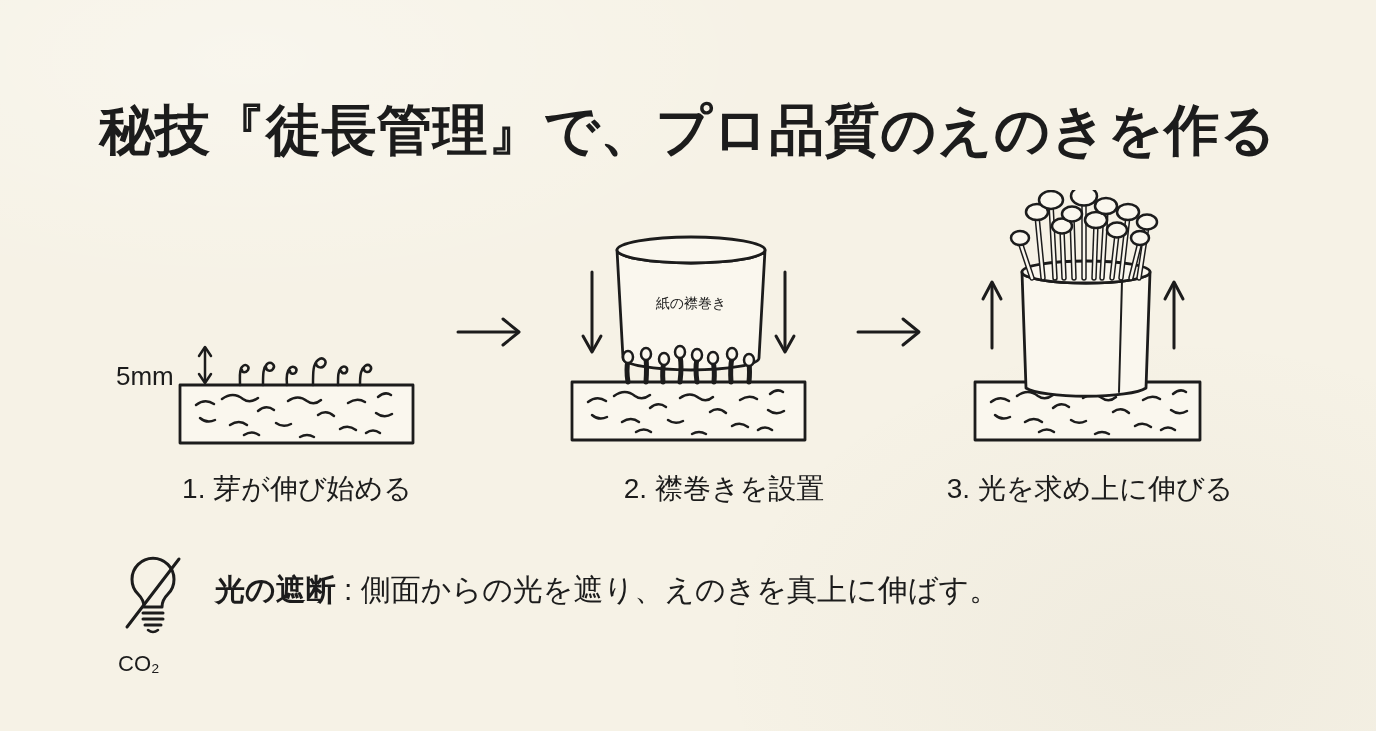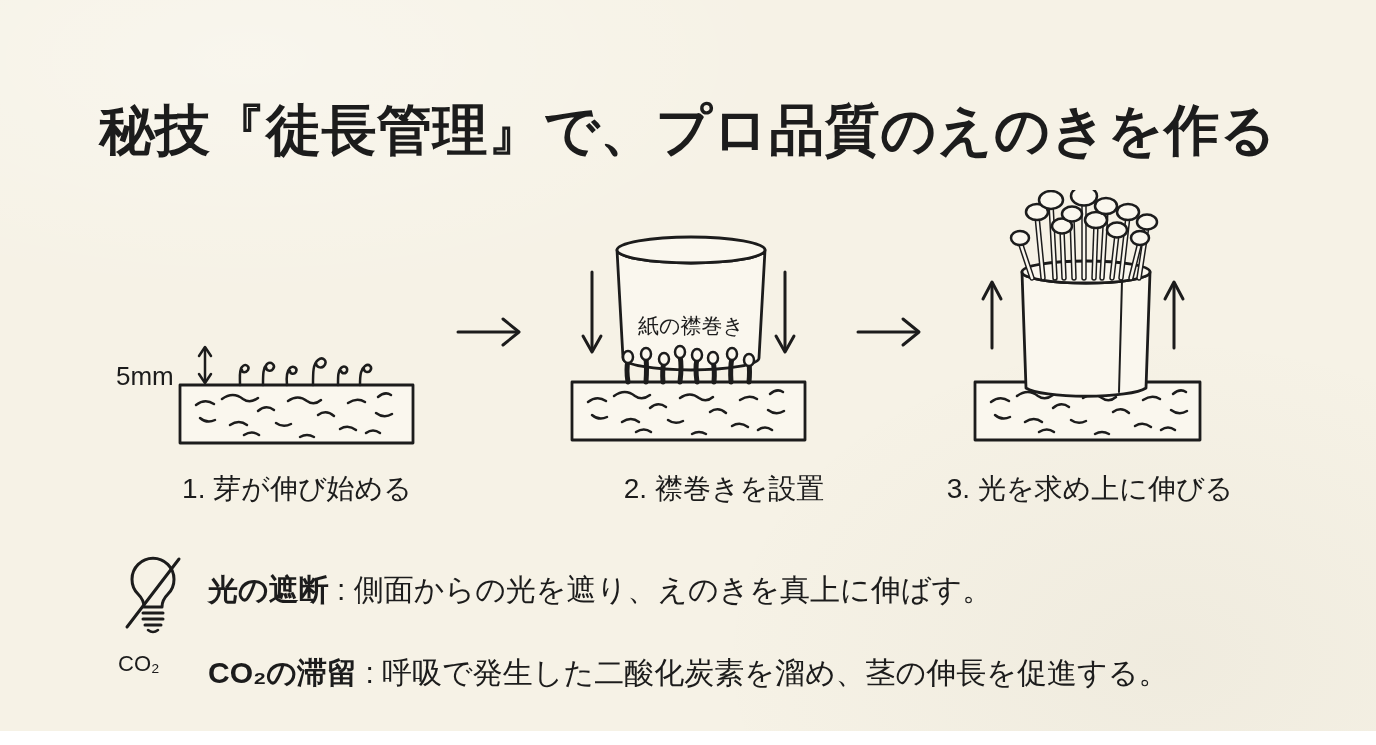--- a/index.html
+++ b/index.html
@@ -19,35 +19,35 @@
     text-align:center;
     font-family:"DejaVu Serif","Liberation Serif",serif;
     font-weight:700;
     font-size:55px;
     letter-spacing:0.5px;
     line-height:1.2;
   }
   .diagram-band{position:absolute;left:100px;top:190px;width:1160px;height:265px;}
   .overlay-label{position:absolute;white-space:nowrap;}
   .height-label{left:116px;top:361px;font-size:26px;font-weight:500;}
-  .collar-label{left:691px;top:312px;transform:translateX(-50%);font-size:21px;font-weight:500;}
+  .collar-label{left:691px;top:295px;transform:translateX(-50%);font-size:14px;font-weight:500;}
   .caption{
     position:absolute;top:470px;transform:translateX(-50%);
     font-size:28px;font-weight:400;white-space:nowrap;
   }
   .caption-1{left:297px;}
   .caption-2{left:690px;margin-left:34px;}
   .caption-3{left:1090px;}
   .note-icon-bulb{position:absolute;left:115px;top:551px;}
   .note-icon-co2{
     position:absolute;left:118px;top:651px;
     font-size:22px;font-weight:400;white-space:nowrap;
   }
   .note-text{
-    position:absolute;left:208px;
+    position:absolute;left:215px;
     font-size:30px;font-weight:400;white-space:nowrap;
   }
   .note-text-1{top:570px;}
   .note-text-2{top:653px;}
   .note-label{font-weight:700;}
   svg .ink{stroke:#1c1c1c;stroke-linecap:round;stroke-linejoin:round;fill:none;}
   svg .fill-paper{fill:#faf7ee;}
 </style>
 </head>
 <body>
@@ -230,17 +230,14 @@
     <path class="ink" stroke-width="3" d="M28,68 H48"></path>
     <path class="ink" stroke-width="3" d="M30,74 H46"></path>
     <path class="ink" stroke-width="2.5" d="M33,79 q5,4 10,0"></path>
     <path class="ink" stroke-width="3" d="M12,76 L64,8"></path>
   </svg>
   <div class="note-text note-text-1">
     <span class="note-label">光の遮断</span><span> : </span><span>側面からの光を遮り、えのきを真上に伸ばす。</span>
   </div>
 
   <div class="note-icon-co2">CO₂</div>
-  <div class="note-text note-text-2">
-    <span class="note-label">CO₂の滞留</span><span> : </span><span>呼吸で発生した二酸化炭素を溜め、茎の伸長を促進する。</span>
-  </div>
 
 </div>
 
 </body></html>

